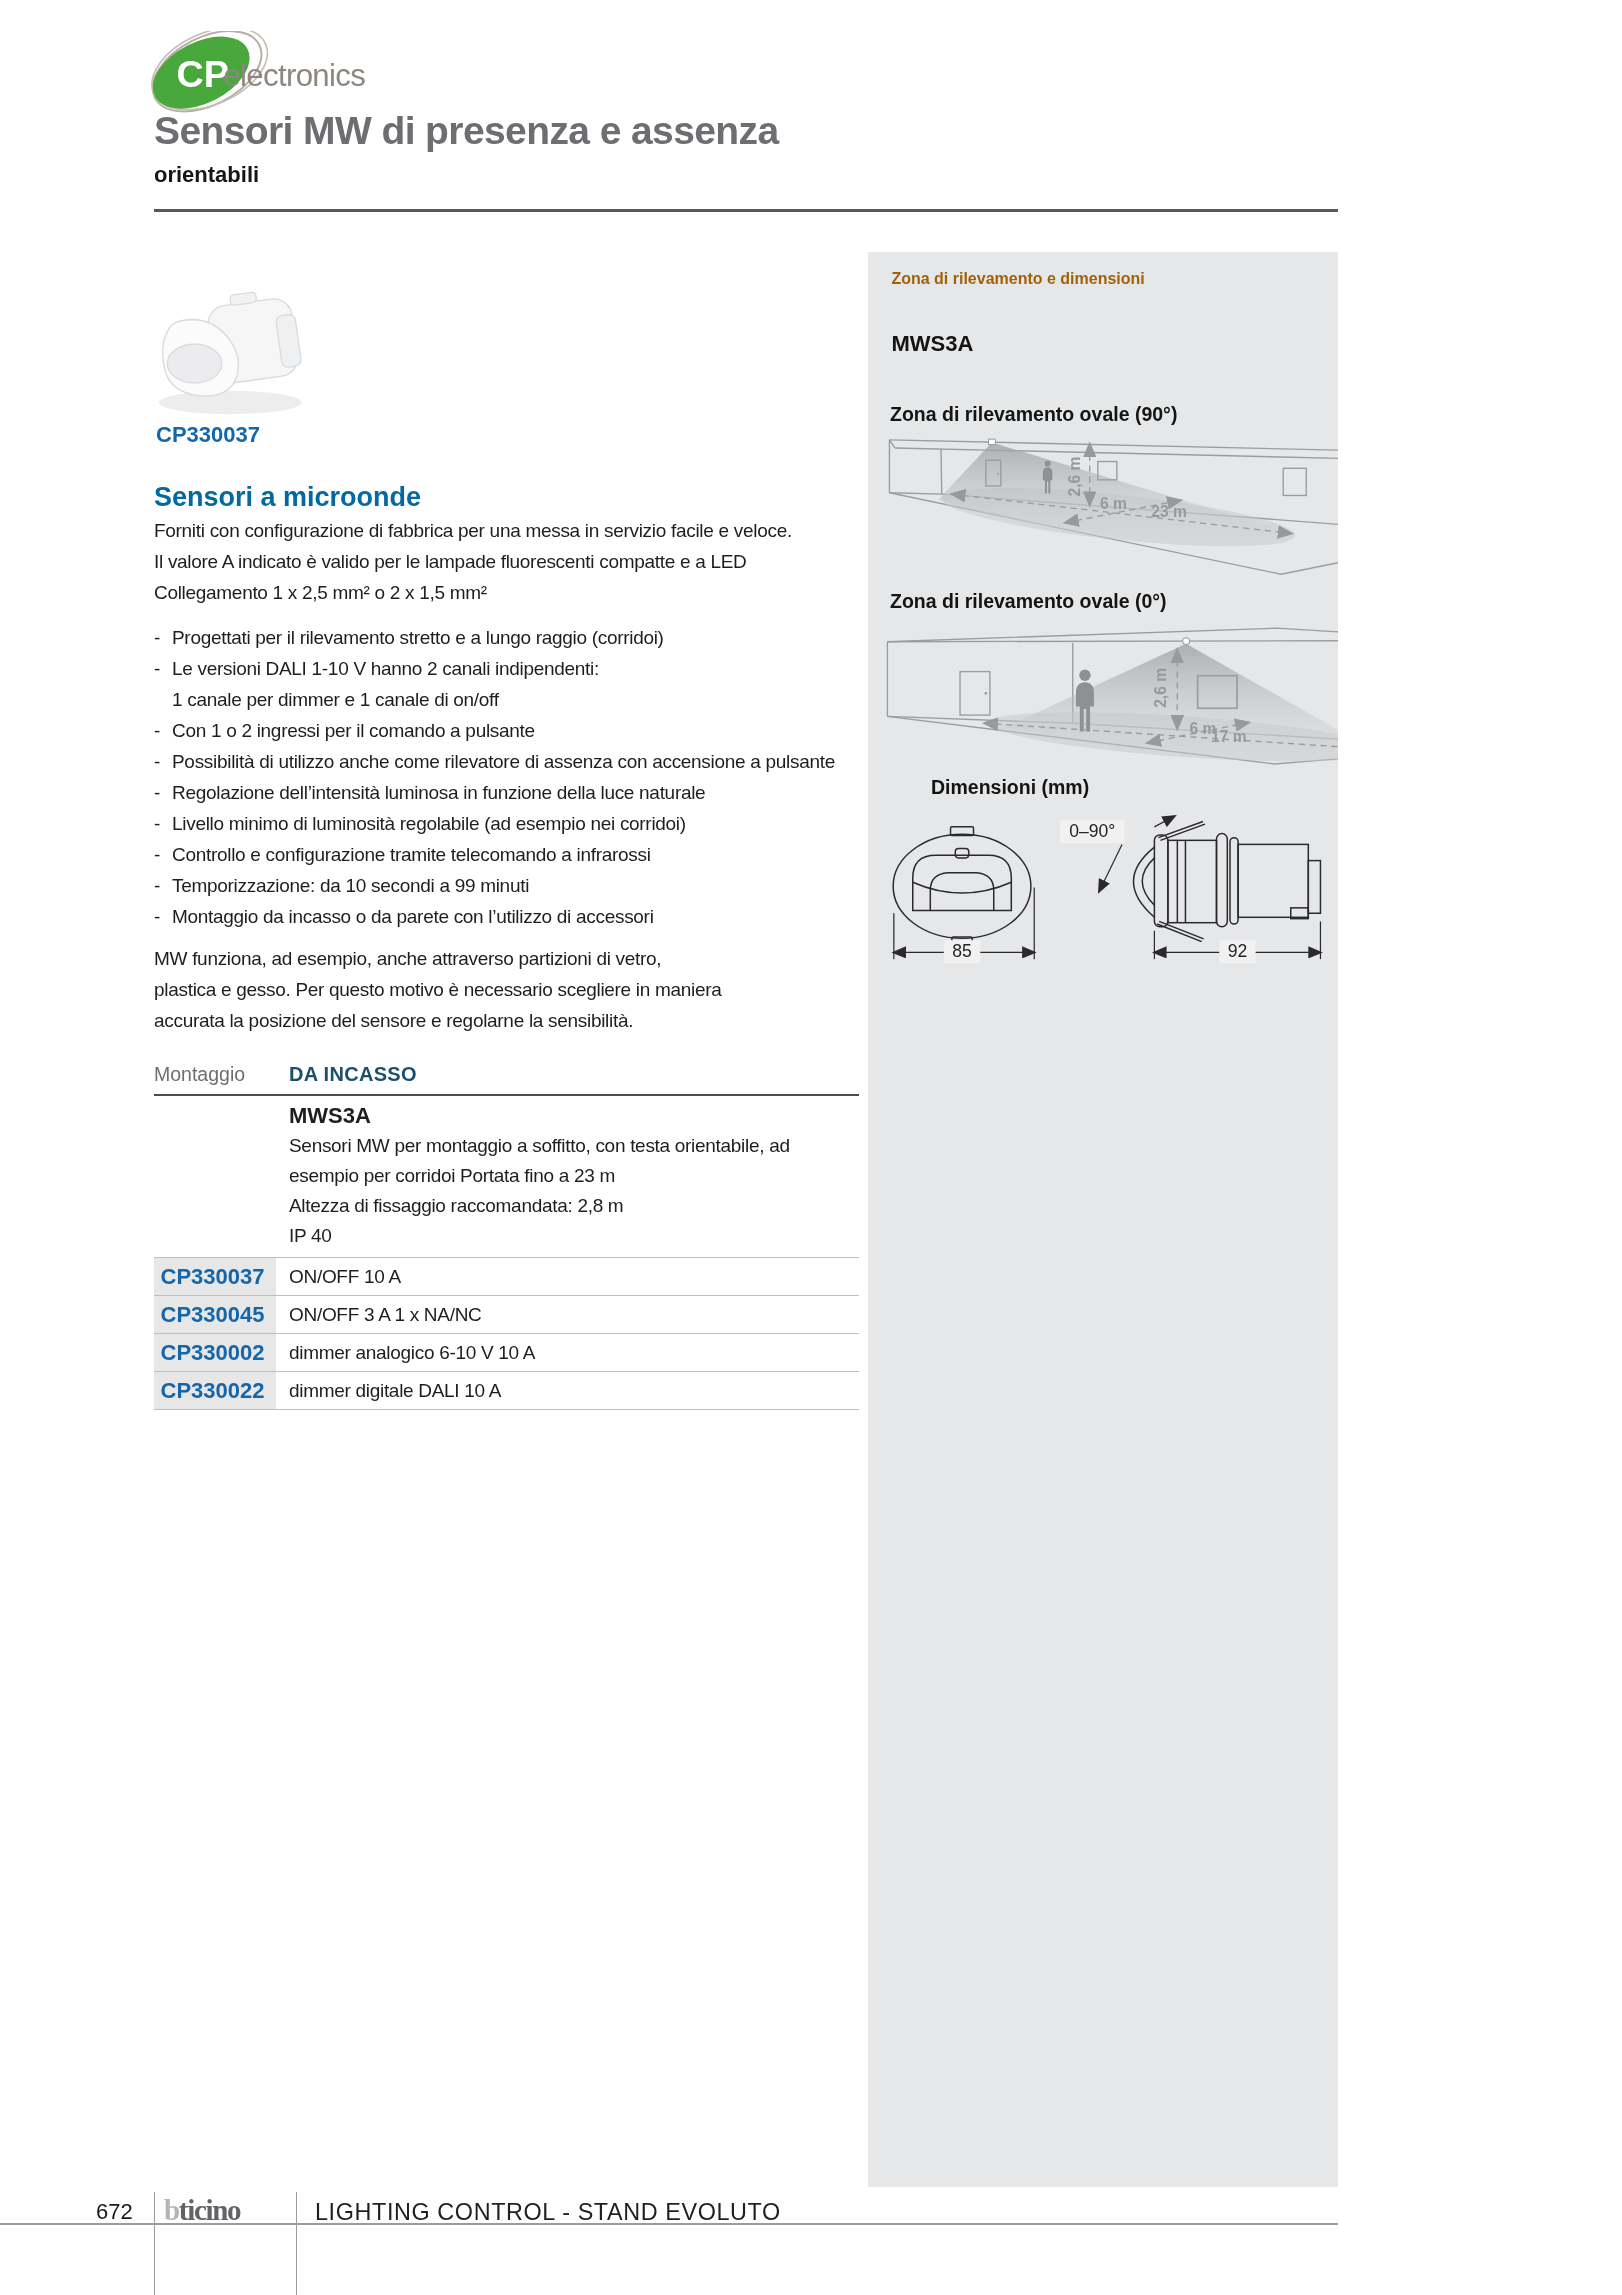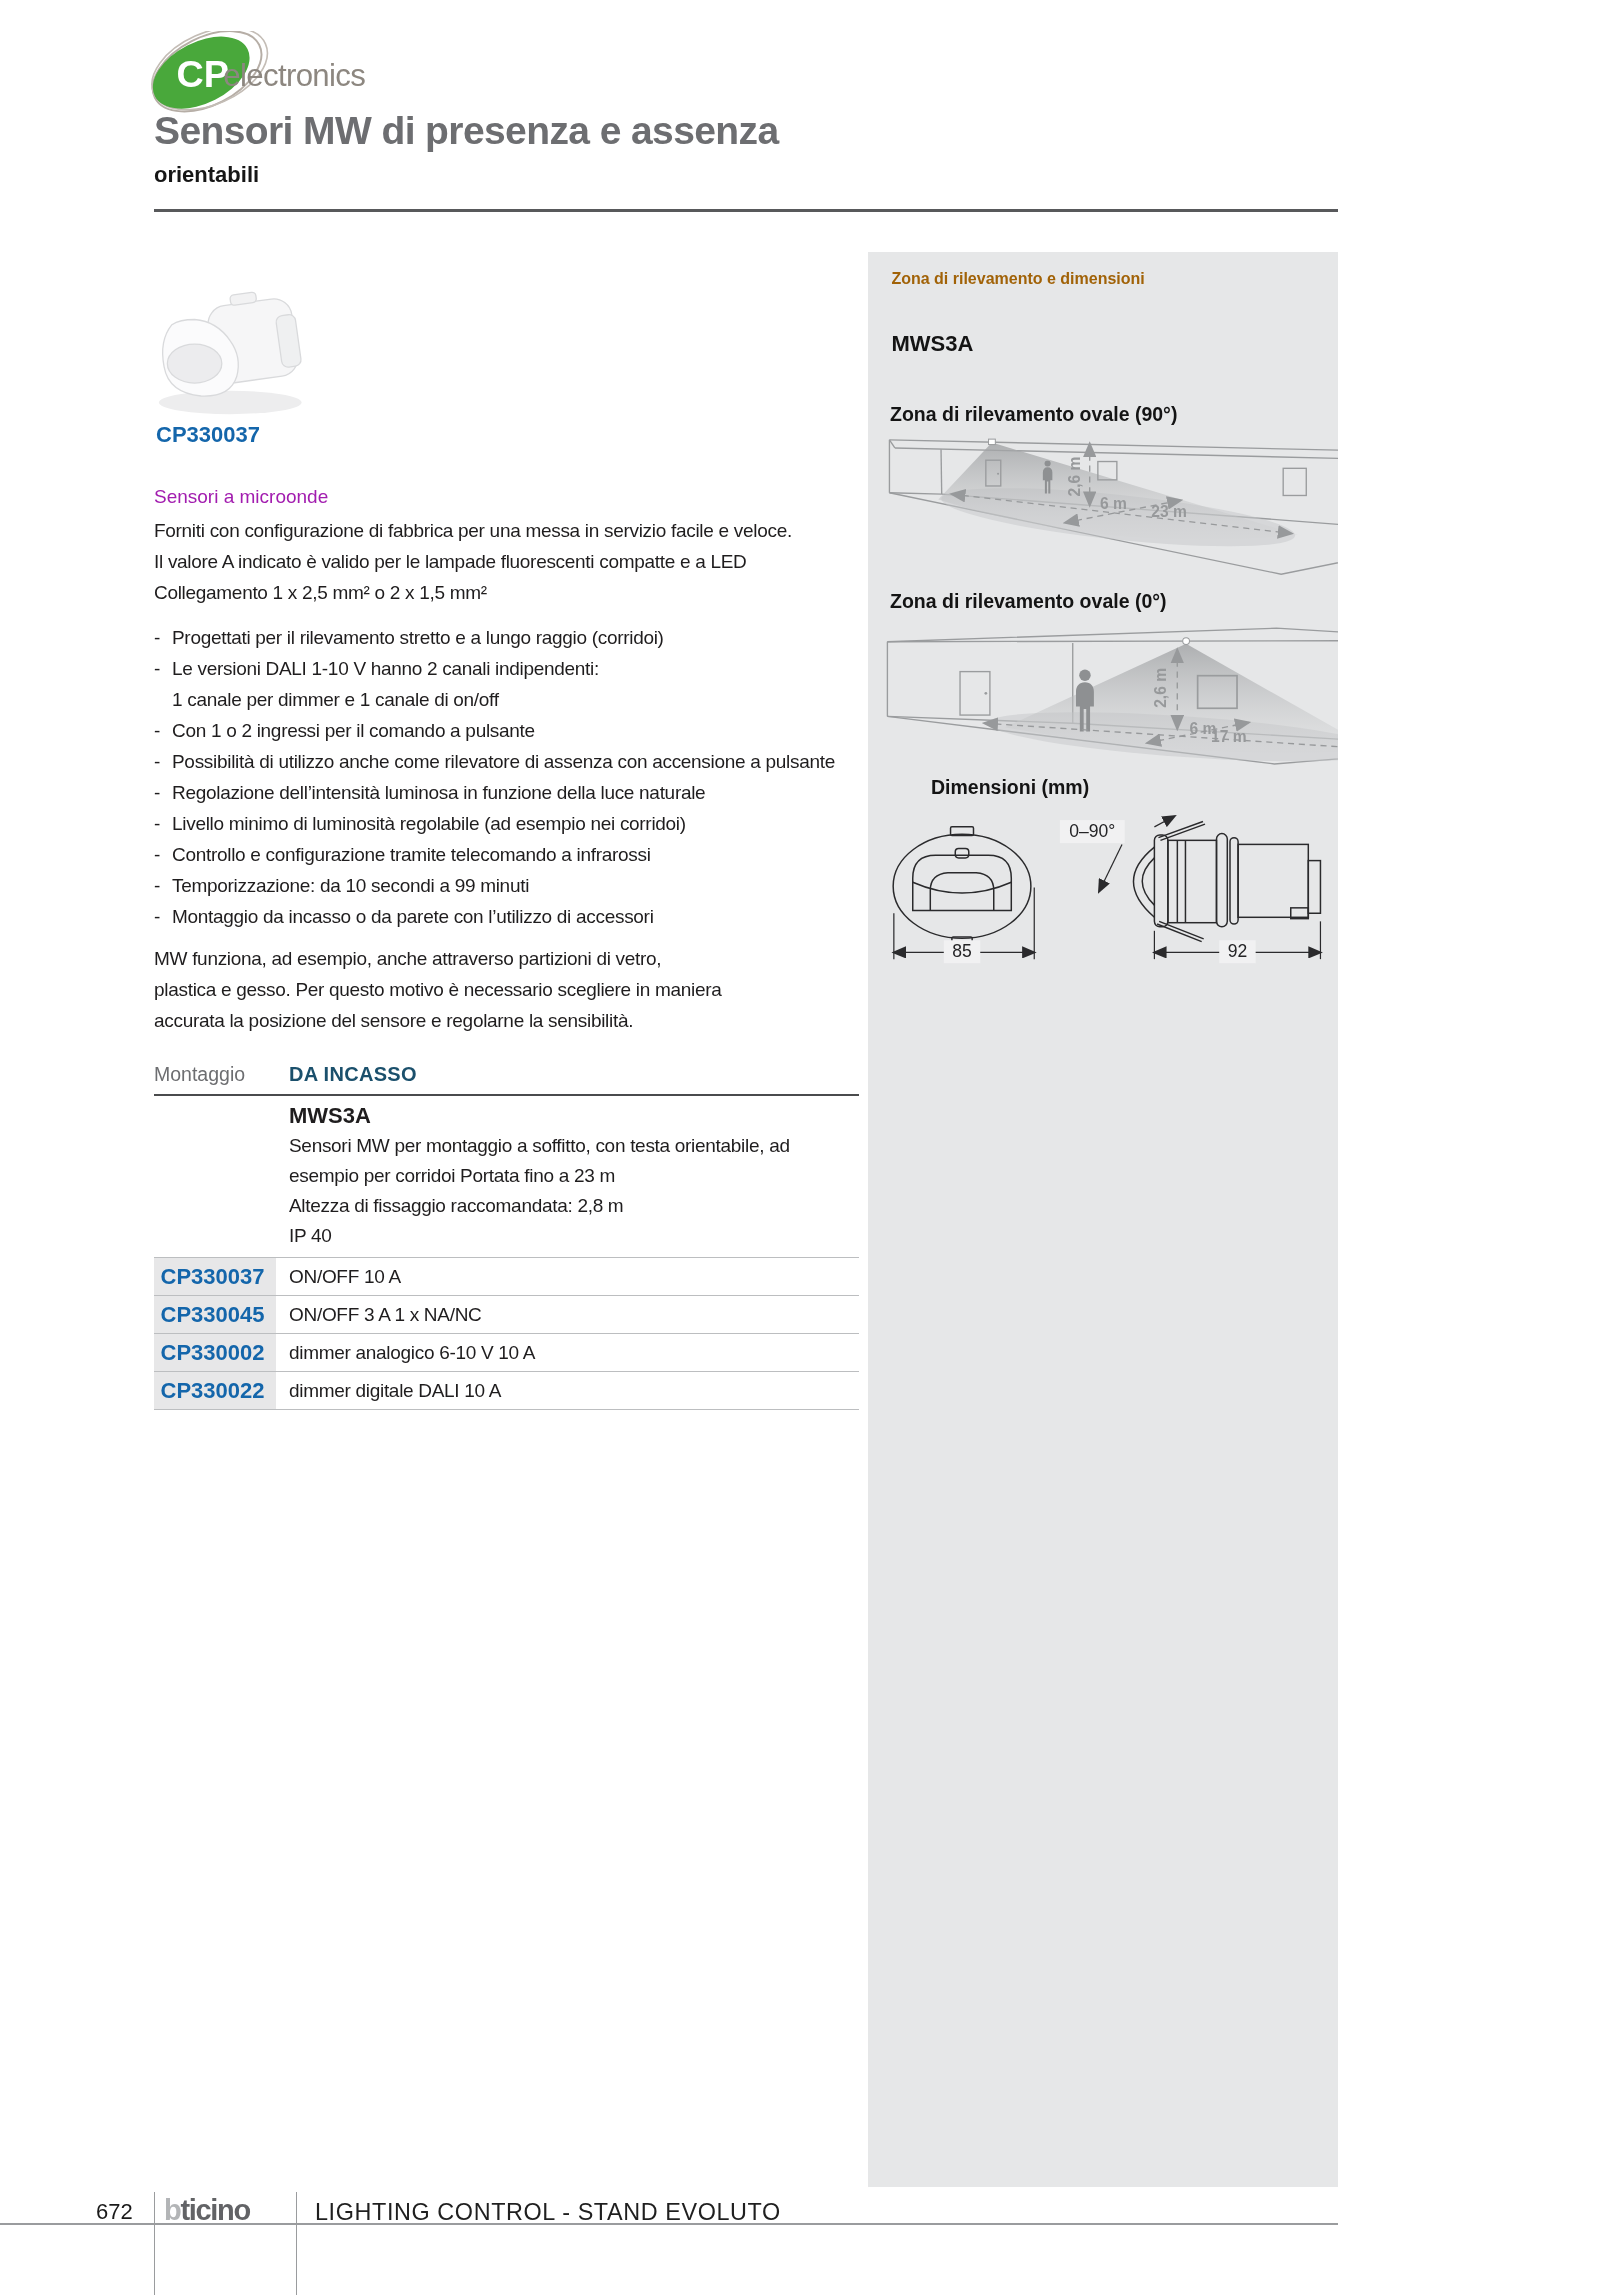--- a/index.html
+++ b/index.html
@@ -16,21 +16,21 @@
   .logo-svg{position:absolute; left:144px; top:31px; width:247px; height:91px;}
   .page-title{position:absolute; left:154px; top:109px; font-size:39px; font-weight:bold;
     color:var(--title_gray); letter-spacing:-0.6px; white-space:nowrap;}
   .page-subtitle{position:absolute; left:154px; top:162px; font-size:22px; font-weight:bold; color:#161616;}
   .header-rule{position:absolute; left:154px; top:209px; width:1396px; height:3.2px; background:#58595b;}
   
   .prod-img{position:absolute; left:133px; top:279px; width:188px; height:140px;}
   .prod-code{position:absolute; left:156px; top:422px; font-size:22px; font-weight:bold; color:var(--blue);}
   
   .left-col{position:absolute; left:154px; top:484px; width:707px;}
-  .sec-title{font-size:19px; font-weight:normal; line-height:26px; color:#a21caf;}
+  .sec-title{font-size:27px; font-weight:bold; line-height:26px; color:#0369a1;}
   .body-line{font-size:19px; line-height:31px; letter-spacing:-0.3px; white-space:nowrap;}
   .intro{margin-top:5.2px;}
   .bullets{margin-top:14.3px; padding:0; list-style:none;}
   .bullets li{display:flex; font-size:19px; line-height:31px; letter-spacing:-0.3px; white-space:nowrap;}
   .bullets .dash{width:18px; flex:0 0 18px;}
   .note{margin-top:10.4px;}
   
   .tbl{margin-top:27px; width:705px;}
   .tbl-head{display:flex; align-items:baseline; padding-bottom:7.8px; border-bottom:2.6px solid #4a4b4d;}
   .th-art{width:135px; font-size:19.5px; color:var(--title_gray);}
@@ -50,21 +50,21 @@
   .cap{position:absolute; left:22px; font-size:19.5px; font-weight:bold; color:#141414;}
   .cap1{top:151px;} .cap2{top:338px;} .cap3{top:524px;margin-left:41px;}
   .dsvg{position:absolute; left:15.6px; width:611px;}
   .svg1{top:181px; height:146px;}
   .svg2{top:368px; height:146px;}
   .svg3{top:560px; height:162px;}
   
   .foot-page{position:absolute; left:96px; top:2199px; font-size:22px; color:#1a1a1a;}
   .vline{position:absolute; top:2192px; width:1.3px; height:104px; background:var(--line_gray);}
   .vline1{left:154px;} .vline2{left:296px;}
-  .brand{position:absolute; left:164px; top:2194px; font-family:Liberation Sans, sans-serif;
+  .brand{position:absolute; left:164px; top:2194px; font-family:Liberation Serif, serif;
     font-size:29px; font-weight:800; letter-spacing:-1.3px; color:#626366;}
   .brand .b1{color:#b3b5b7;}
   .foot-text{position:absolute; left:315px; top:2199px; font-size:23.4px; letter-spacing:0.6px; color:#1f1f1f; white-space:nowrap;}
   .foot-rule{position:absolute; left:0; top:2223px; width:1623px; height:1.9px; background:var(--line_gray);}
   
   .dlabel{font-family:"Liberation Sans",sans-serif; font-weight:bold; fill:var(--diag); font-size:23px;}
   .dimlabel{font-family:"Liberation Sans",sans-serif; fill:#242426; font-size:26px;}
 </style>
 </head>
 <body>

